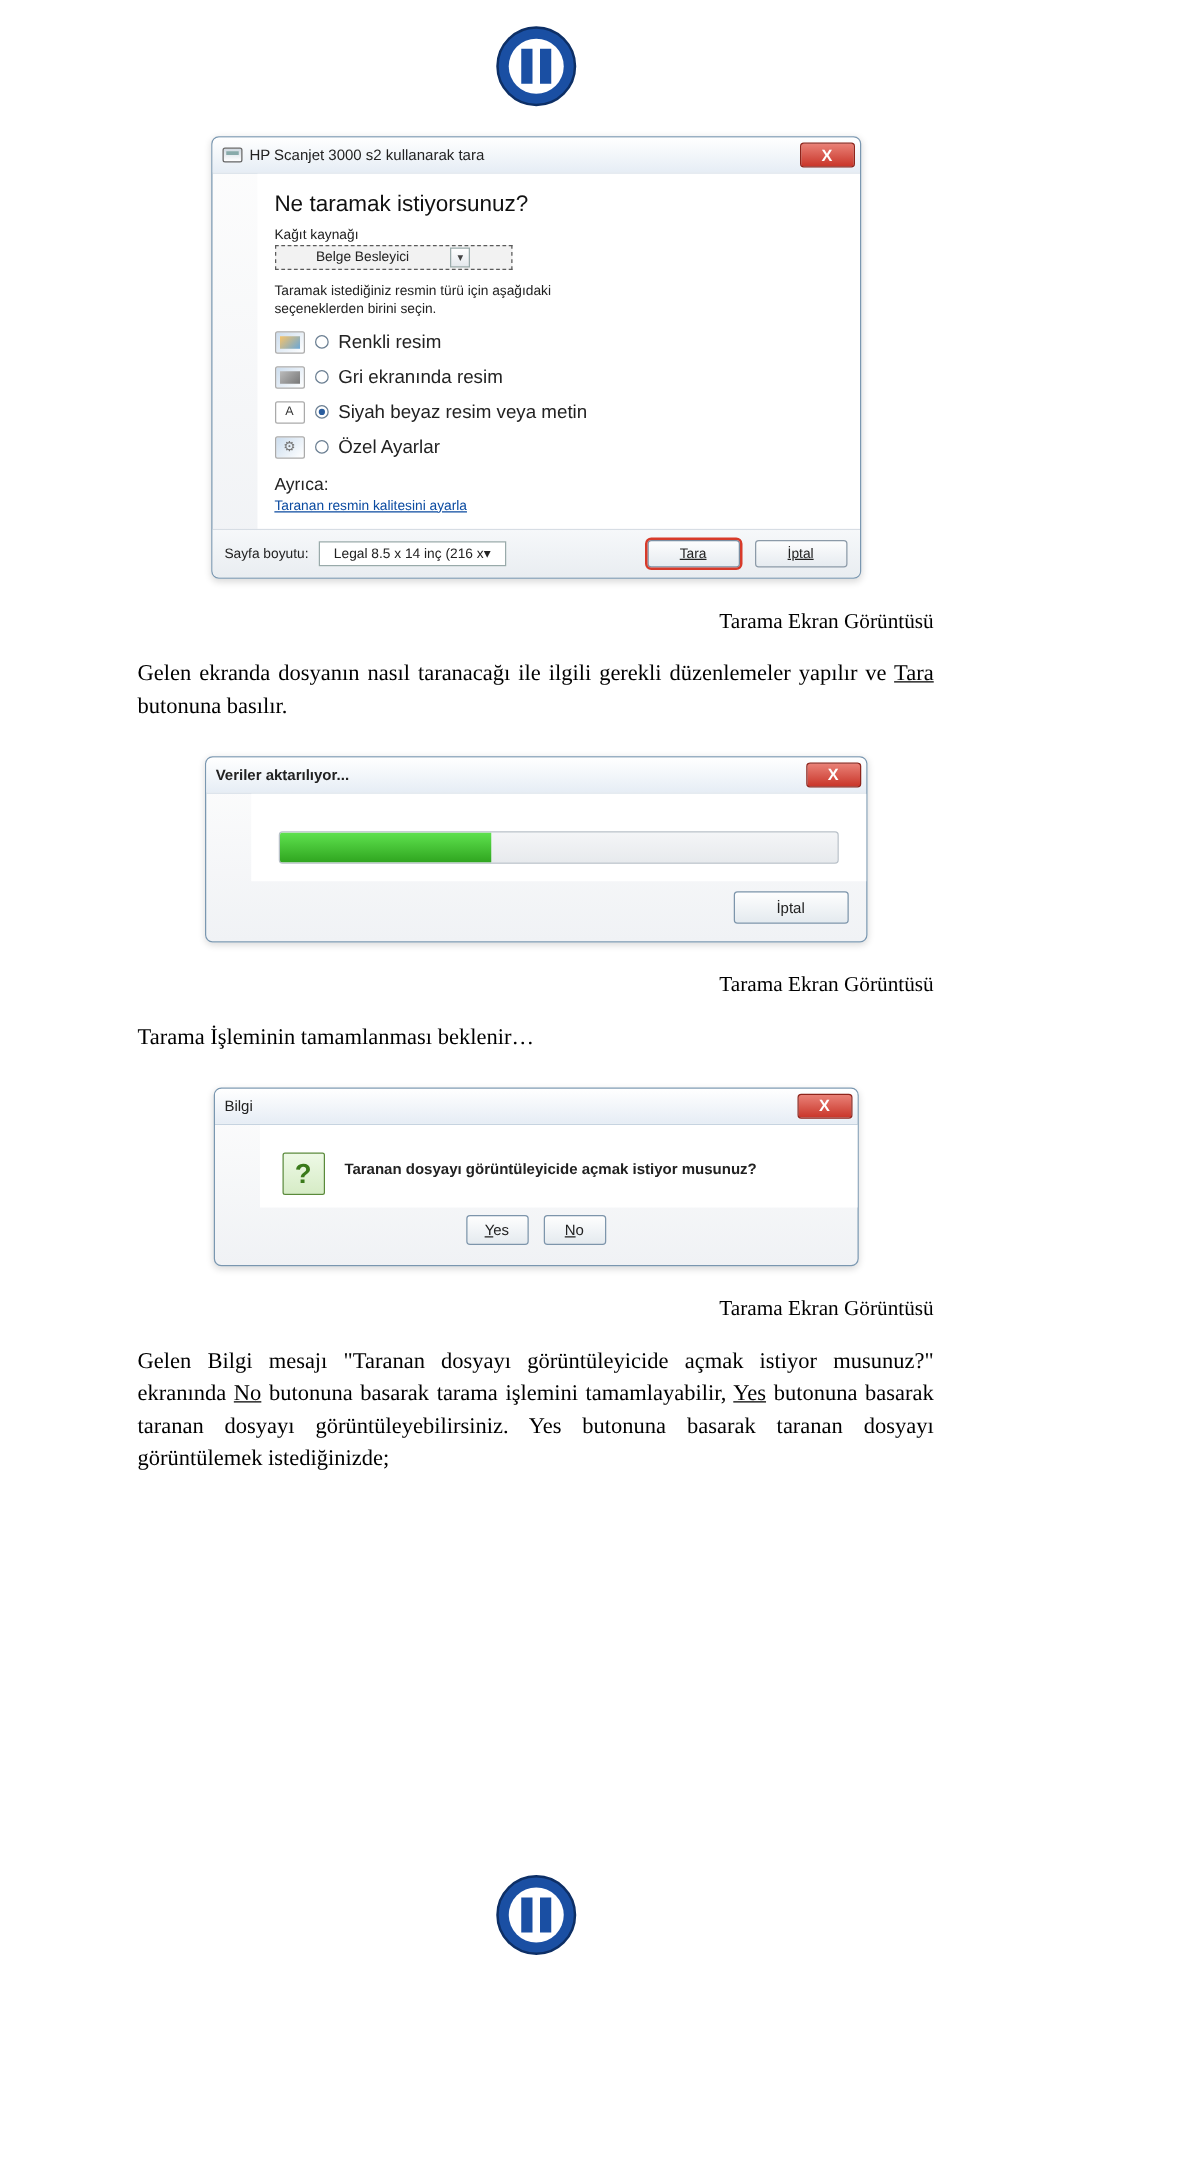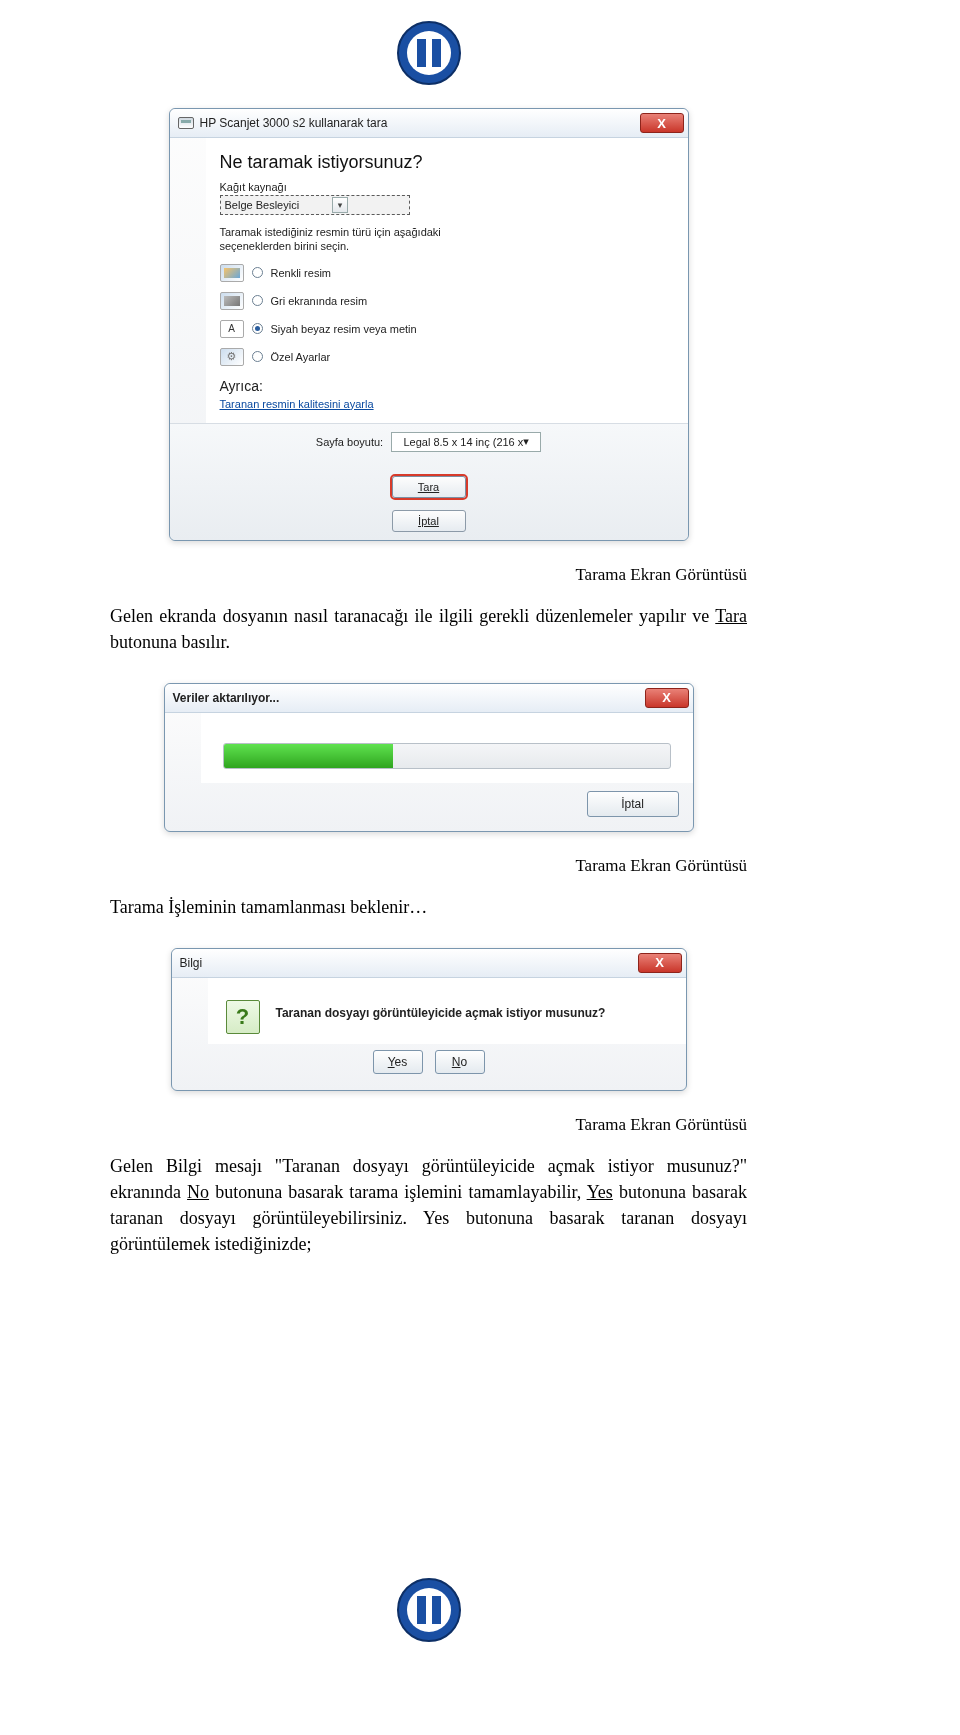--- a/index.html
+++ b/index.html
@@ -44,42 +44,41 @@
     width: 44px; height: 20px;
     background: linear-gradient(#e98177,#c9362a);
     border: 1px solid #8e241b; border-radius: 3px;
     color: #fff; display:flex; align-items:center; justify-content:center;
     font-weight: bold; font-size: 13px; margin-right:4px;
   }
   .win-body { padding: 10px 14px 12px 14px; background:#fff;margin-left:36px; }
   .heading { font-size: 18px; color:#111; margin: 4px 0 8px 0; font-weight: normal; }
   .lbl { font-size: 11px; margin: 2px 0; }
   .combo {
-    display:flex; align-items:center; justify-content:flex-start;
+    display:flex; align-items:center; justify-content:center;
     border:1px dashed #5a5a5a; background:#f2f2f2;
     padding: 1px 4px; width: 190px; height: 20px; font-size: 11px; gap: 33px;
   }
   .combo .arrow { width:16px; height:16px; border:1px solid #9aa; background:linear-gradient(#fff,#e4e8ec); display:flex; align-items:center; justify-content:center; font-size:9px; color:#444;}
   .desc { font-size: 11px; margin-top: 10px; line-height: 1.3; width: 260px;}
-  .opt-row { display:flex; align-items:center; gap:8px; margin-top: 10px; font-size:11px;}
+  .opt-row { display:flex; align-items:center; gap:8px; margin-top: 10px; font-size:15px;}
   .thumb { width: 24px; height:18px; border:1px solid #aaa; background: linear-gradient(135deg,#cde,#fff); border-radius:2px; position:relative;}
   .thumb.color::after{content:"";position:absolute;inset:3px;background:linear-gradient(135deg,#f6c36a,#6aa7d8);}
   .thumb.gray::after{content:"";position:absolute;inset:3px;background:linear-gradient(135deg,#bbb,#777);}
   .thumb.bw { background:#fff; }
   .thumb.bw::after{content:"A";position:absolute;inset:0;display:flex;align-items:center;justify-content:center;font-size:10px;color:#333;}
   .thumb.gear::after{content:"⚙";position:absolute;inset:0;display:flex;align-items:center;justify-content:center;font-size:11px;color:#777;}
   .radio { width:11px;height:11px;border:1px solid #6b7f92;border-radius:50%;display:inline-block;position:relative;background:#fff;}
   .radio.sel::after{content:"";position:absolute;inset:2px;border-radius:50%;background:#2a5d9e;}
   .also { font-size: 14px; margin-top: 12px; }
   .linkblue { color:#0a4aa0; text-decoration: underline; font-size:11px; display:inline-block; margin-top:4px;}
   .win-footer {
     border-top: 1px solid #d7dde4; background: linear-gradient(#f6f8fa,#e9edf1);
     padding: 8px 10px; display:flex; align-items:center; gap: 12px;
     border-radius: 0 0 6px 6px;
-    flex-direction: column;
   }
   .foot-l { display:flex; align-items:center; gap:8px; font-size:11px; }
   .size-combo {
     border:1px solid #9aa; background:#fff; padding:1px 4px; width:150px; height:20px;
     display:flex; align-items:center; justify-content:center; font-size:11px;
   }
   .spacer { flex: 1; }
   .btn {
     min-width: 74px; height: 22px; border:1px solid #8c9aa8; border-radius:3px;
     background: linear-gradient(#fdfdfd,#e6ebf0); font-size:11px;

